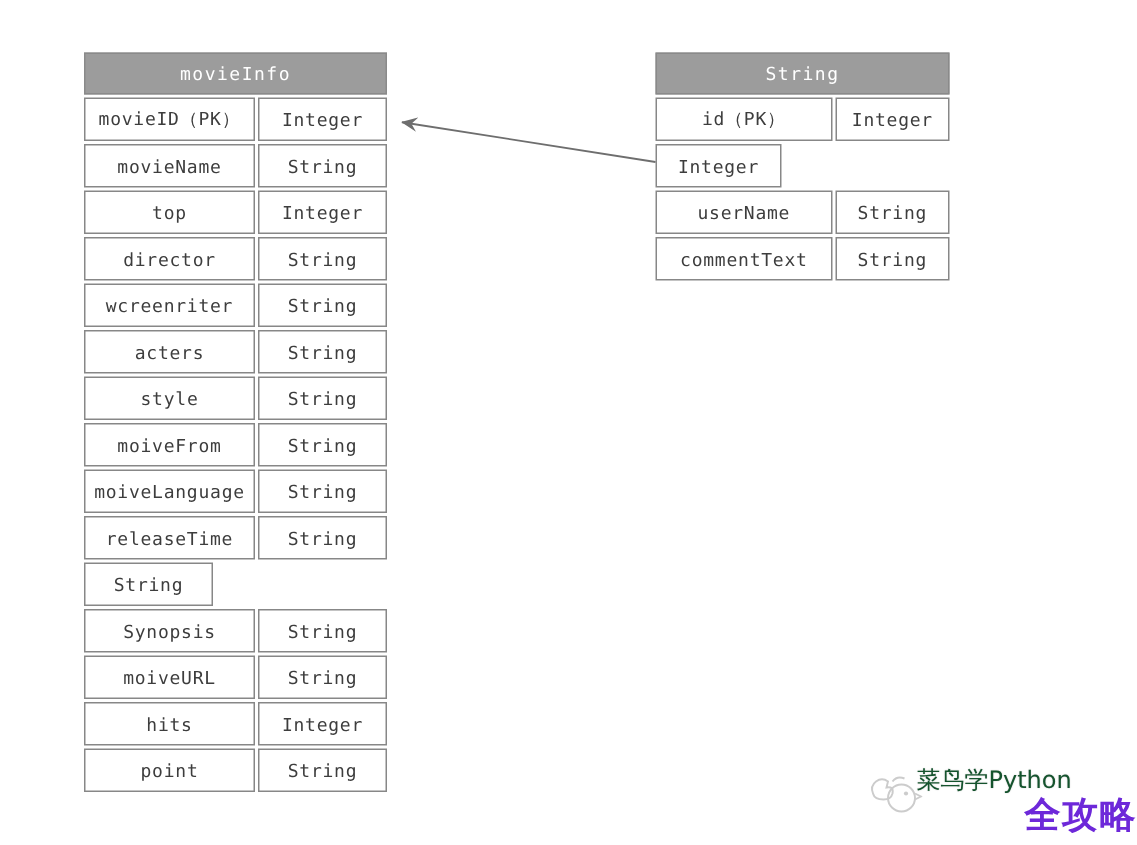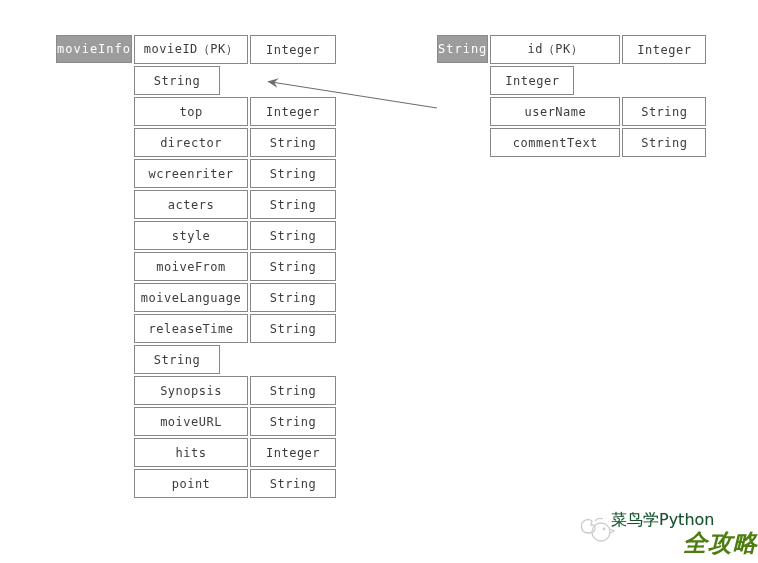--- a/index.html
+++ b/index.html
@@ -10,21 +10,21 @@
   .stage {
     position: relative;
     width: 758px;
     height: 563px;
     background: #ffffff;
     overflow: hidden;
   }
   .tbl {
     position: absolute;
     display: flex;
-    flex-direction: row;
+    flex-direction: column;
     gap: 2px;
   }
   .hdr {
     background: #9c9c9c;
     color: #ffffff;
     border: 1px solid #8a8a8a;
     height: 28px;
     display: flex;
     align-items: center;
     justify-content: center;
@@ -64,40 +64,40 @@
     font-size: 16px;
     color: #14532d;
     text-shadow: 0 0 1px #c2c2c2;
     white-space: nowrap;
   }
   .wm-badge {
     left: 683px; top: 527px;
     font-family: "DejaVu Sans", "Liberation Sans", sans-serif;
     font-size: 24px;
     font-weight: bold;
-    color: #4d7c0f;
+    color: #6d28d9;
     white-space: nowrap;
     letter-spacing: 1px;
-    font-style: italic;
   }
   .wm-bird { left: 579px; top: 507px; }
 </style>
 </head>
 <body>
 
 <div class="stage">
 
   <div class="tbl" id="tbl-movieinfo">
     <div class="hdr">movieInfo</div>
     <div class="rows" style="display:flex;flex-direction:column;gap:2px;">
         <div class="row">
           <div class="cell fld">movieID（PK）</div>
           <div class="cell typ">Integer</div>
         </div>
         <div class="row">
+          <div class="cell fld">movieName</div>
           <div class="cell typ">String</div>
         </div>
         <div class="row">
           <div class="cell fld">top</div>
           <div class="cell typ">Integer</div>
         </div>
         <div class="row">
           <div class="cell fld">director</div>
           <div class="cell typ">String</div>
         </div>

